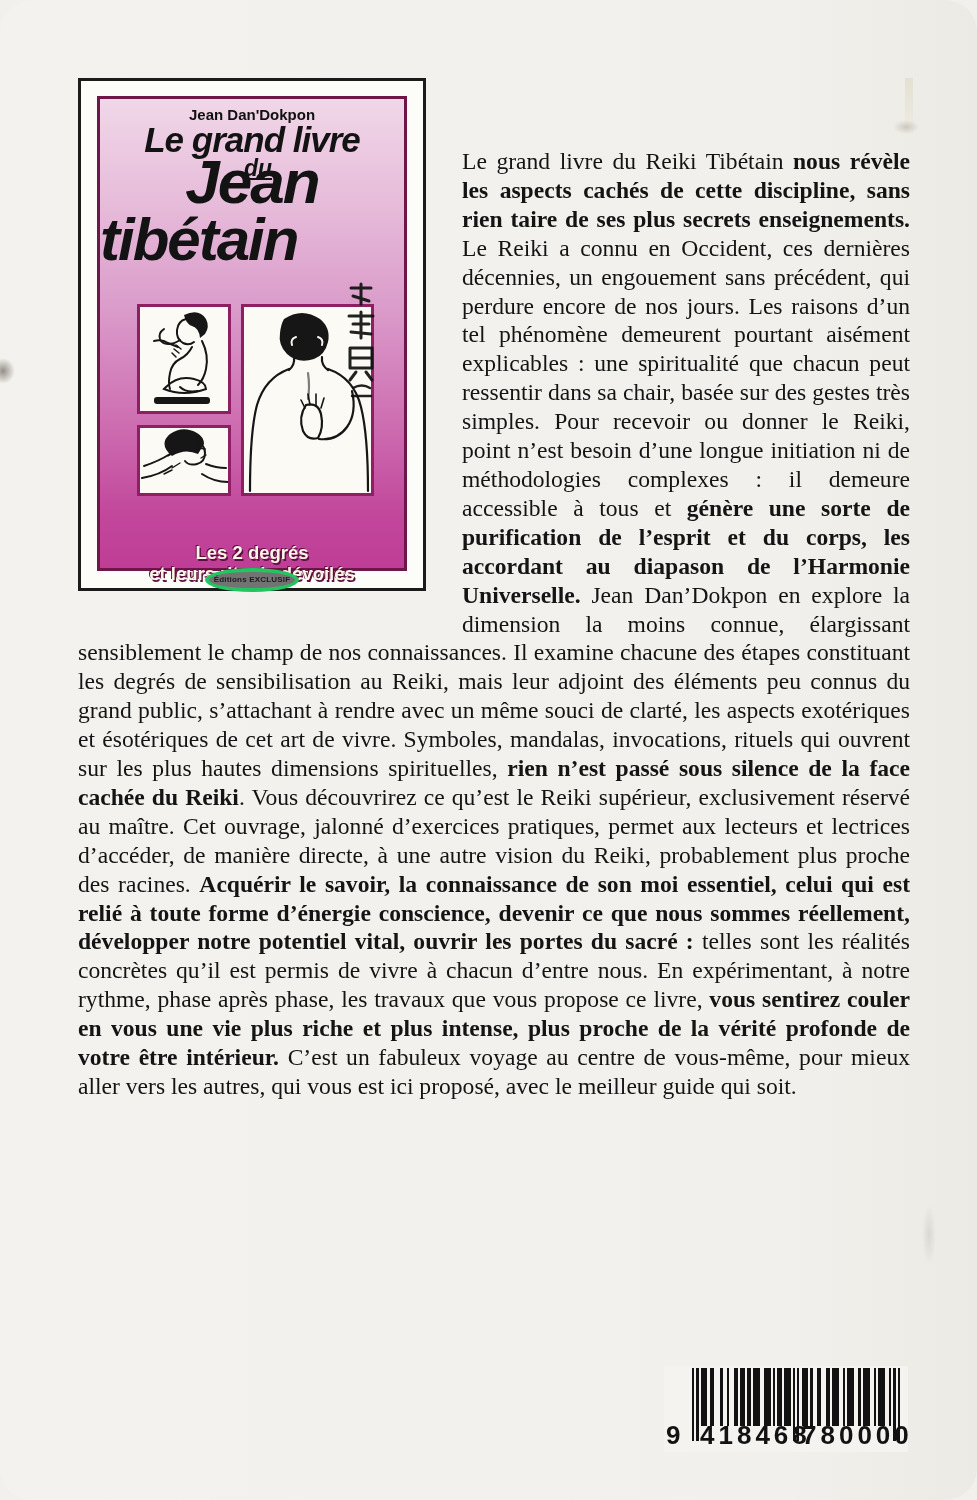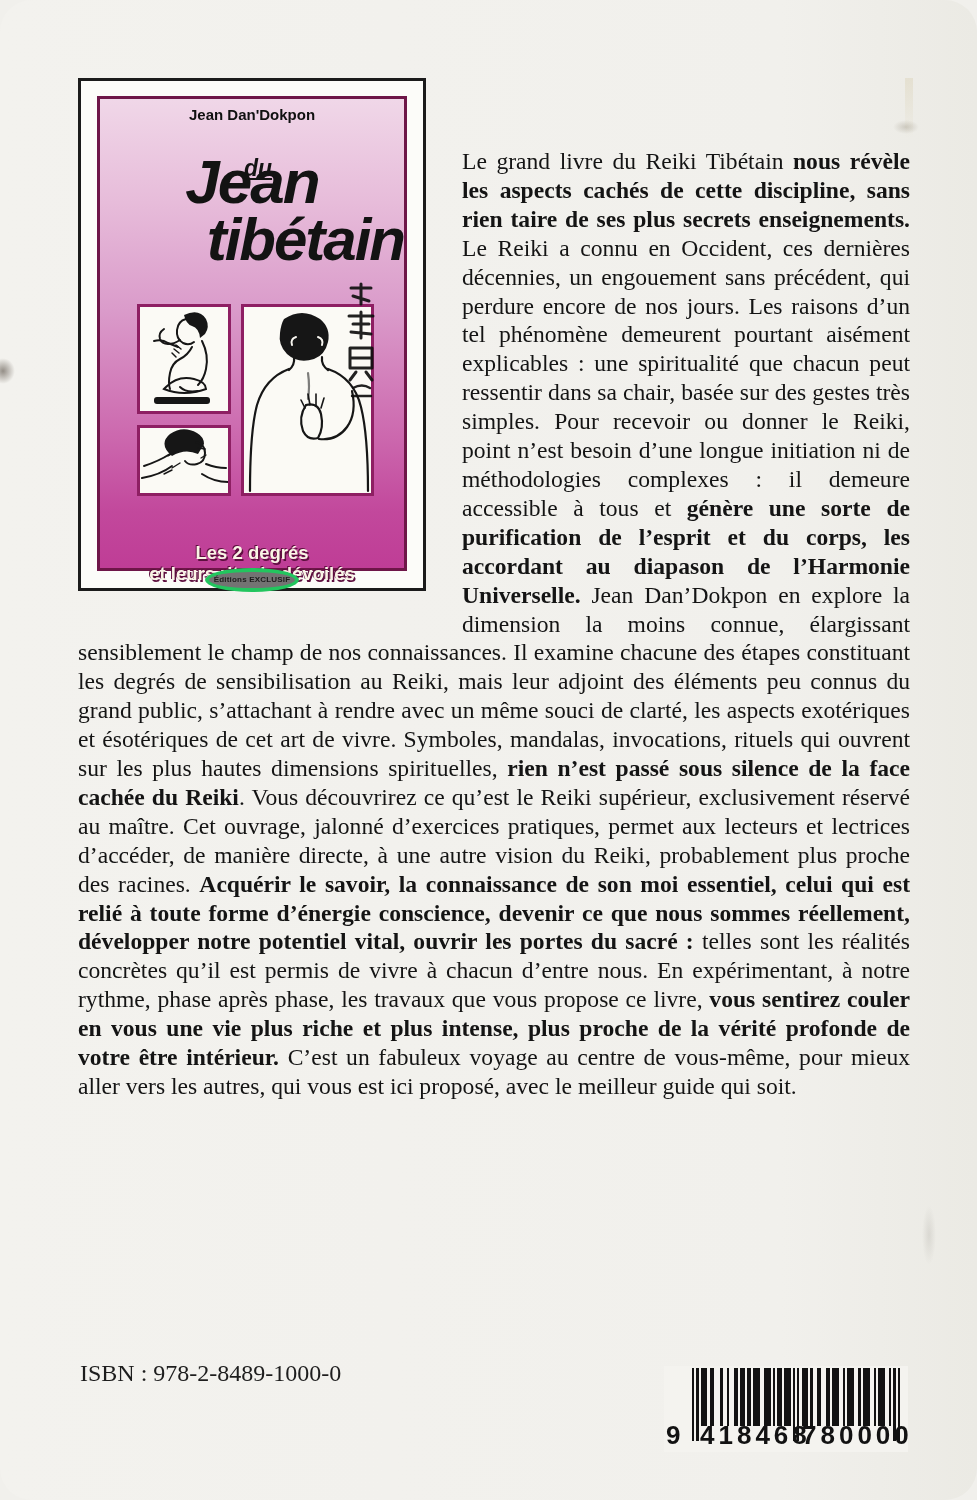--- a/index.html
+++ b/index.html
@@ -14,21 +14,21 @@
          background:linear-gradient(180deg,#f0d7e8 0%,#e7bcda 22%,#da9bca 45%,#cd6cb0 70%,#c2489c 88%,#bf3d96 100%);
          border:3px solid #6e1648;box-sizing:border-box;}
   .author{position:absolute;left:0;right:0;top:7px;text-align:center;
           font:bold 15px/18px "Liberation Sans",sans-serif;color:#101010;}
   .t1{position:absolute;left:0;right:0;top:22px;text-align:center;
       font:bold italic 35px/38px "Liberation Sans",sans-serif;letter-spacing:-1px;color:#131313;}
   .t2{position:absolute;left:12px;right:0;top:57px;text-align:center;
       font:bold italic 23px/24px "Liberation Sans",sans-serif;color:#131313;text-decoration:underline;}
   .t3{position:absolute;left:0;right:0;top:52px;text-align:center;
       font:bold italic 62px/62px "Liberation Sans",sans-serif;letter-spacing:-2px;color:#131313;}
-  .t4{position:absolute;left:0;right:0;top:110px;text-align:right;
+  .t4{position:absolute;left:0;right:0;top:110px;text-align:left;
       font:bold italic 60px/62px "Liberation Sans",sans-serif;letter-spacing:-2px;color:#131313;}
 
   .illu{position:absolute;background:#fbfaf5;border:3px solid #8e1f63;box-sizing:border-box;}
   .illu svg{display:block;width:100%;height:100%;}
   .box1{left:37px;top:205px;width:94px;height:110px;}
   .box2{left:141px;top:205px;width:133px;height:192px;}
   .box3{left:37px;top:326px;width:94px;height:71px;}
   .calli{position:absolute;left:244px;top:183px;width:34px;height:118px;z-index:3;opacity:.92;}
 
   .banner{position:absolute;left:0;right:0;text-align:center;color:#faf5e6;
@@ -67,20 +67,21 @@
   .sm4{left:922px;top:1205px;width:14px;height:60px;background:radial-gradient(ellipse,rgba(110,105,95,.15),rgba(110,105,95,0) 70%);}
 </style>
 </head>
 <body>
 
 <div class="page">
 
   <div class="cover">
     <div class="panel">
       <div class="author">Jean Dan'Dokpon</div>
+      <div class="t1">Le grand livre</div>
       <div class="t2">du</div>
       <div class="t3">Jean</div>
       <div class="t4">tibétain</div>
 
       <div class="illu box1">
         <svg viewBox="0 0 88 104" fill="none" stroke="#161616" stroke-width="2" stroke-linecap="round">
           <path d="M44 8 q15 -7 22 4 q4 8 -1 15 l-5 4 q-1 -10 -8 -12 q-6 -2 -8 -11z" fill="#161616" stroke="none"></path>
           <path d="M46 12 q-8 2 -9 11 q-1 9 6 13 q6 3 11 -1"></path>
           <path d="M24 22 q-6 4 -4 10 q2 5 8 5 q6 0 12 -4"></path>
           <path d="M14 34 q8 -2 14 2 l10 4"></path>
@@ -133,21 +134,20 @@
       </div>
     </div>
     <div class="badge">Éditions EXCLUSIF</div>
   </div>
 
   <div class="synopsis" id="synopsis">
     <div class="cover-spacer"></div>
   <span>Le grand livre du Reiki Tibétain </span><b>nous révèle les aspects cachés de cette discipline, sans rien taire de ses plus secrets enseignements.</b><span> Le Reiki a connu en Occident, ces dernières décennies, un engouement sans précédent, qui perdure encore de nos jours. Les raisons d’un tel phénomène demeurent pourtant aisément explicables&nbsp;: une spiritualité que chacun peut ressentir dans sa chair, basée sur des gestes très simples. Pour recevoir ou donner le Reiki, point n’est besoin d’une longue initiation ni de méthodologies complexes&nbsp;: il demeure accessible à tous et </span><b>génère une sorte de purification de l’esprit et du corps, les accordant au diapason de l’Harmonie Universelle.</b><span> Jean Dan’Dokpon en explore la dimension la moins connue, élargissant sensiblement le champ de nos connaissances. Il examine chacune des étapes constituant les degrés de sensibilisation au Reiki, mais leur adjoint des éléments peu connus du grand public, s’attachant à rendre avec un même souci de clarté, les aspects exotériques et ésotériques de cet art de vivre. Symboles, mandalas, invocations, rituels qui ouvrent sur les plus hautes dimensions spirituelles, </span><b>rien n’est passé sous silence de la face cachée du Reiki</b><span>. Vous découvrirez ce qu’est le Reiki supérieur, exclusivement réservé au maître. Cet ouvrage, jalonné d’exercices pratiques, permet aux lecteurs et lectrices d’accéder, de manière directe, à une autre vision du Reiki, probablement plus proche des racines. </span><b>Acquérir le savoir, la connaissance de son moi essentiel, celui qui est relié à toute forme d’énergie conscience, devenir ce que nous sommes réellement, développer notre potentiel vital, ouvrir les portes du sacré&nbsp;:</b><span> telles sont les réalités concrètes qu’il est permis de vivre à chacun d’entre nous. En expérimentant, à notre rythme, phase après phase, les travaux que vous propose ce livre, </span><b>vous sentirez couler en vous une vie plus riche et plus intense, plus proche de la vérité profonde de votre être intérieur.</b><span> C’est un fabuleux voyage au centre de vous-même, pour mieux aller vers les autres, qui vous est ici proposé, avec le meilleur guide qui soit.</span></div>
 
   <div class="isbn-block">
-    <div>ISBN : 978-2-8489-1000-0</div>
   </div>
 
   <div class="barcode">
     <div class="bars" id="barcode-bars">
         <div class="bar guard" style="left: 0px;"></div>
         <div class="bar guard" style="left: 4.38px;"></div>
         <div class="bar" style="left: 8.76px;"></div>
         <div class="bar" style="left: 10.95px;"></div>
         <div class="bar" style="left: 13.14px;"></div>
         <div class="bar" style="left: 17.52px;"></div>

